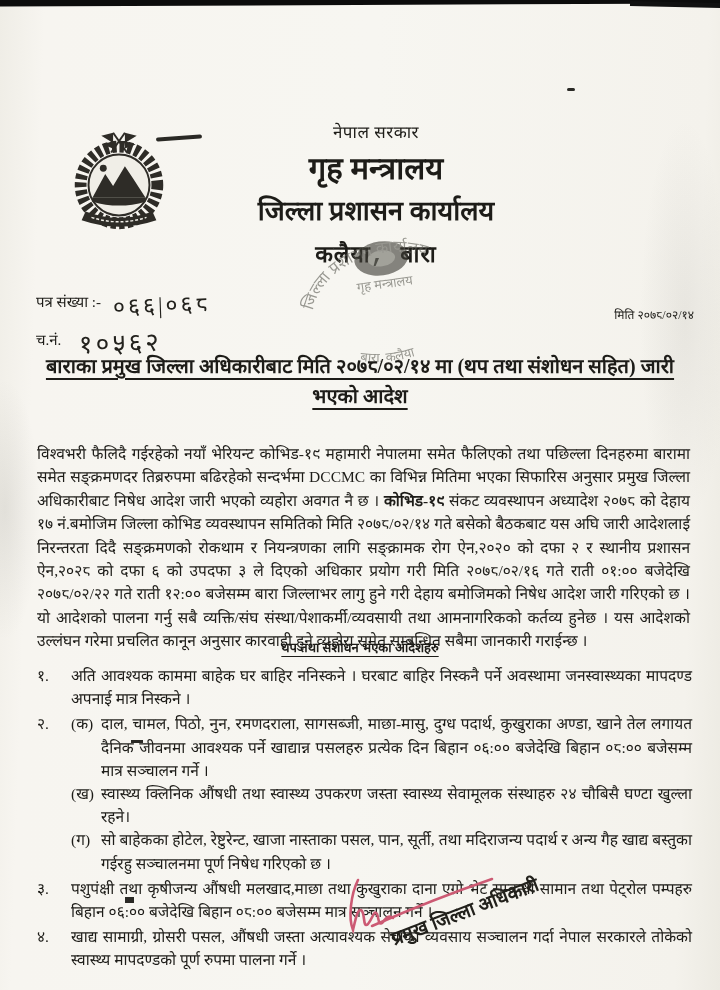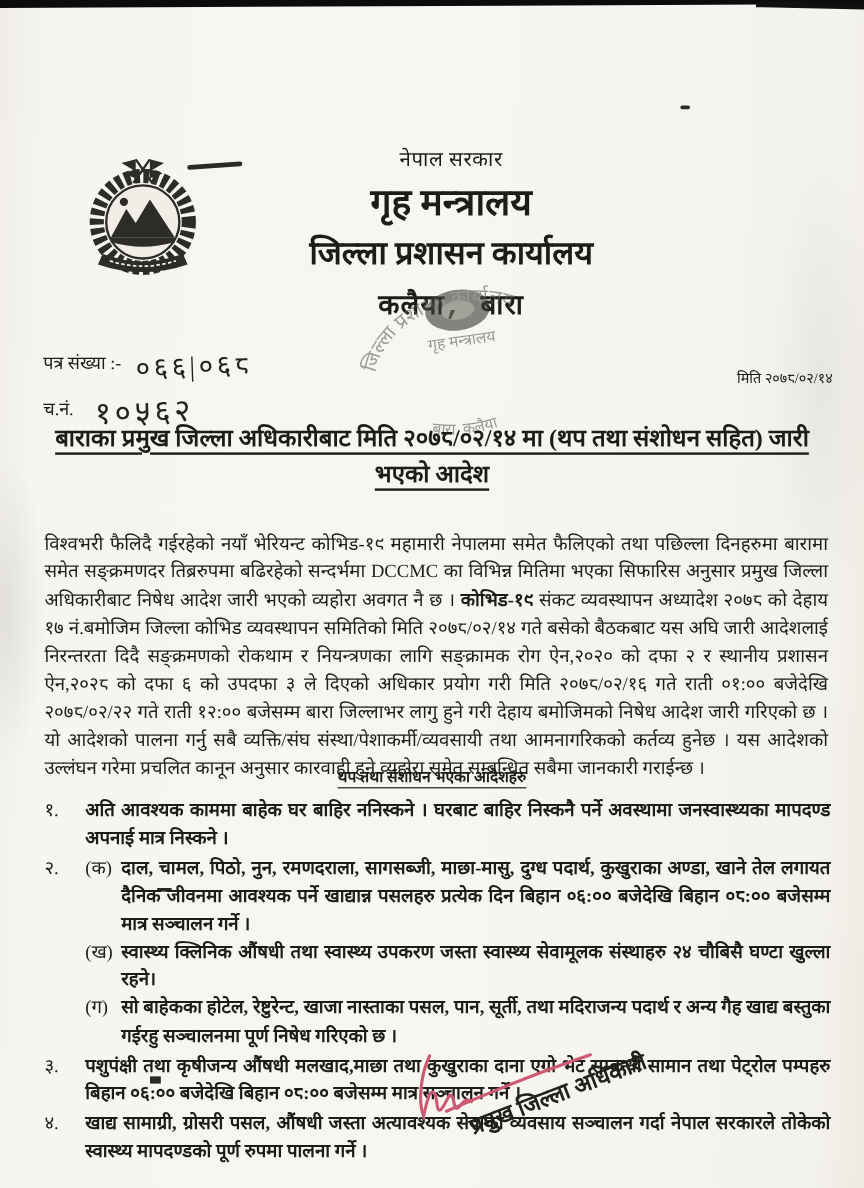--- a/index.html
+++ b/index.html
@@ -52,21 +52,21 @@
     font-size:15.5px;line-height:23.4px;text-align:justify;
   }
   .section-heading{
     position:absolute;left:0;top:638px;width:720px;text-align:center;
     font-size:13px;font-weight:bold;
     text-decoration:underline;text-underline-offset:4px;
   }
   .orders{position:absolute;left:37px;top:664px;width:655px;font-size:15.5px;line-height:23.2px;}
   .order{display:flex;margin-bottom:2px;}
   .order .num{flex:0 0 34px;}
-  .order .txt{flex:1;text-align:justify;font-weight:bold;}
+  .order .txt{flex:1;text-align:justify;}
   .subs{flex:1;}
   .sub{display:flex;}
   .sub .sublabel{flex:0 0 30px;}
   .sub .txt{flex:1;text-align:justify;}
 
   .sig-scribble{position:absolute;left:342px;top:872px;width:155px;height:78px;}
   .sig-title{
     position:absolute;left:392px;top:926px;
     font-size:19px;font-weight:bold;white-space:nowrap;
     transform:rotate(-21deg);transform-origin:left center;

